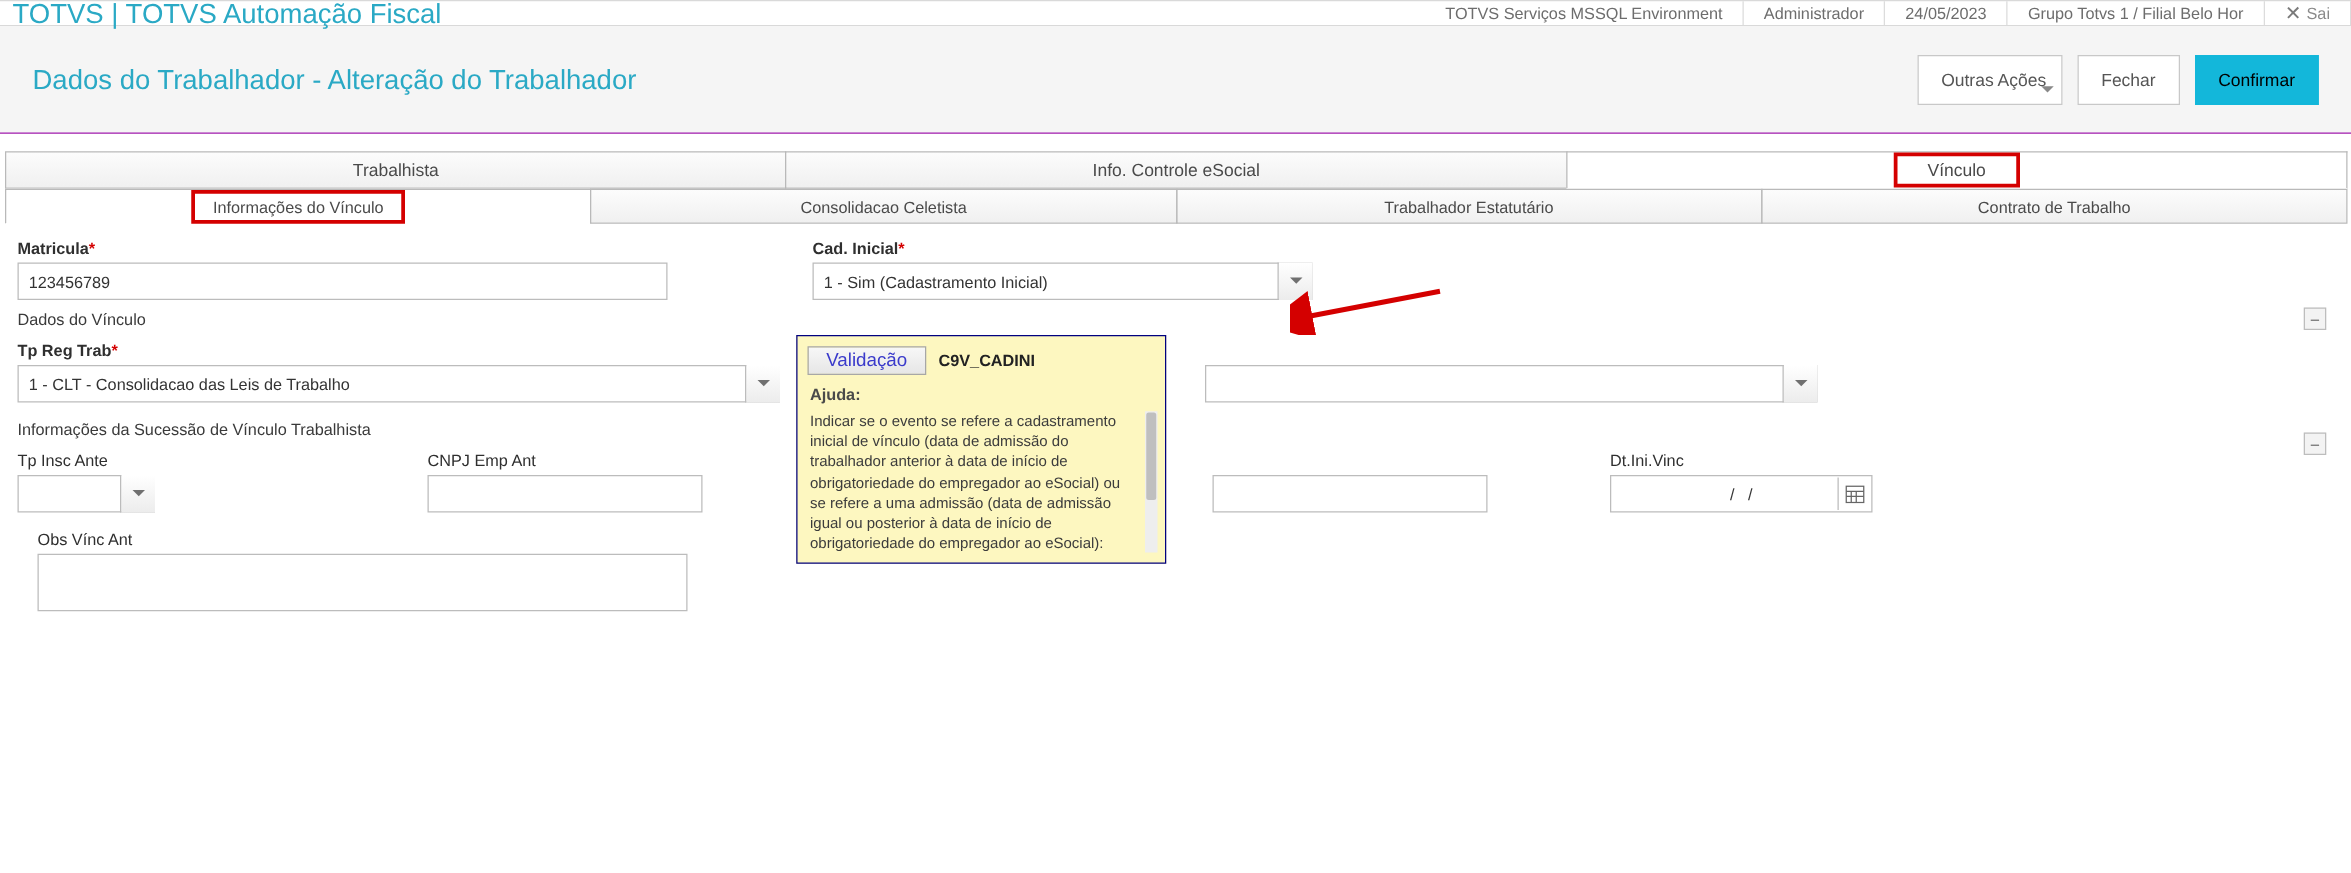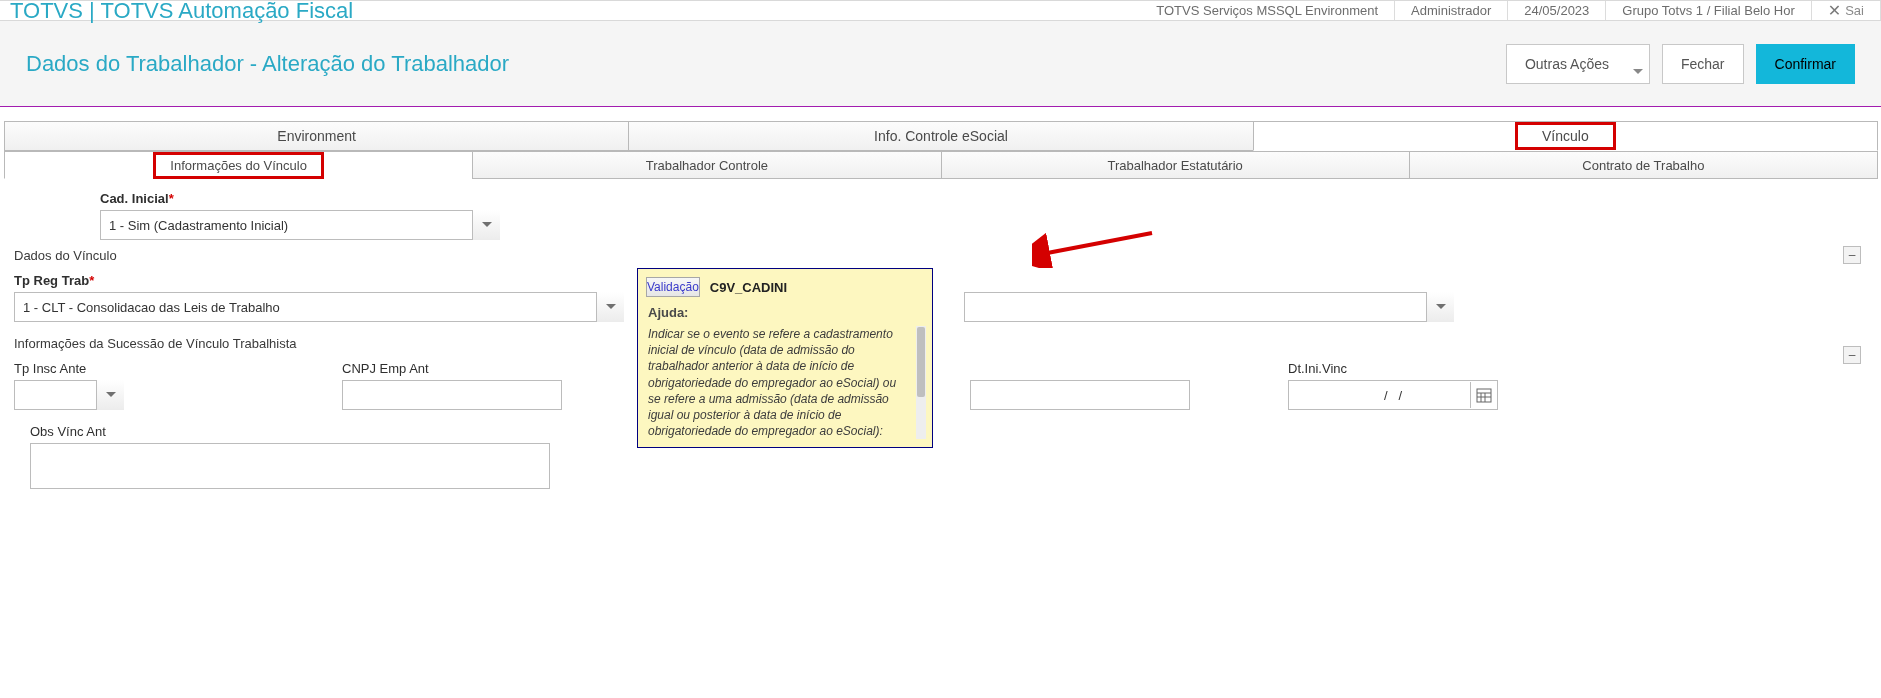--- a/index.html
+++ b/index.html
@@ -11,21 +11,21 @@
     .topbar-right { margin-left: auto; display: flex; align-items: stretch; height: 100%; font-size: 13px; color: #6d6d6d; }
     .topbar-right .slot { display: flex; align-items: center; padding: 0 16px; border-right: 1px solid #dcdcdc; white-space: nowrap; }
     .topbar-right .slot.close { color: #8a8a8a; }
     .x { font-size: 16px; margin-right: 4px; color: #7a7a7a; }
 
     
     .pageheader { height: 86px; background: #f5f5f5; border-bottom: 1px solid #a21caf; display: flex; align-items: center; padding: 0 26px; }
     .pageheader-title { font-size: 22px; color: #2aa9c5; }
     .hdr-btns { margin-left: auto; display: flex; gap: 12px; }
     .btn { height: 40px; display: inline-flex; align-items: center; justify-content: center; font-size: 14px; padding: 0 18px; border: 1px solid #c8c8c8; background: #fff; color: #555; cursor: pointer; }
-    .btn.dropdown { position: relative; padding-right: 40px; }
+    .btn.dropdown { position: relative; padding-right: 12px; }
     .btn.dropdown::after { content: ''; position: absolute; right: 6px; bottom: 4px; width: 0; height: 0; border: 5px solid transparent; border-top-color: #888; }
     .btn.primary { background: #13b7da; border-color: #13b7da; color: #000000; }
 
     
     .tabs-row { display: flex; margin-top: 14px; padding: 0 4px; }
     .tab1 { flex: 1; height: 30px; display: flex; align-items: center; justify-content: center; border: 1px solid #b9b9b9; background: linear-gradient(#fcfcfc,#f0f0f0); font-size: 14px; color: #4a4a4a; margin-right: -1px; cursor: pointer; }
     .tab1.active { background: #fff; border-bottom: 1px solid #fff; }
     .red-box { border: 3px solid #d40000 !important; }
 
     
@@ -47,24 +47,24 @@
 
     .section-label { font-size: 13px; color: #3a3a3a; margin: 8px 0 10px 0; }
 
     
     .collapse-icon { width: 18px; height: 18px; border: 1px solid #bdbdbd; background: #f3f3f3; display: inline-flex; align-items: center; justify-content: center; position: absolute; right: 6px; cursor: pointer; }
     .collapse-icon::before { content: '–'; font-size: 12px; color: #555; }
 
     
     .help-panel { position: absolute; left: 637px; top: 268px; width: 296px; background: #fdf7c0; border: 1px solid #000080; z-index: 20; }
     .help-head { display: flex; align-items: center; gap: 10px; padding: 8px; }
-    .help-btn { background: linear-gradient(#f7f7f7,#e6e6e6); border: 1px solid #a7a7a7; color: #3a3acb; font-size: 12px; padding: 2px 0; }
+    .help-btn { background: linear-gradient(#f7f7f7,#e6e6e6); border: 1px solid #a7a7a7; color: #3a3acb; font-size: 15px; padding: 2px 14px; }
     .help-code { font-weight: bold; font-size: 13px; color: #222; }
     .help-sub { font-weight: bold; padding: 0 10px 6px 10px; font-size: 13px; }
-    .help-body { position: relative; margin: 0 6px 8px 10px; font-size: 12px; color: #3c3c3c; line-height: 1.35; padding-right: 16px; font-style: italic; }
+    .help-body { position: relative; margin: 0 6px 8px 10px; font-size: 12px; color: #3c3c3c; line-height: 1.35; padding-right: 16px; }
     .help-scroll { position: absolute; right: 0; top: 0; width: 10px; height: 100%; background: #eee; }
     .help-thumb { width: 8px; height: 70px; background: #bfbfbf; margin: 1px; border-radius: 2px; }
 
     
     .arrow-wrap { position: absolute; left: 1032px; top: 228px; z-index: 15; pointer-events: none; }
 
     
     .date-icon { width: 26px; height: 26px; border-left: 1px solid #bcbcbc; display: inline-flex; align-items: center; justify-content: center; position: absolute; right: 2px; top: 2px; }
     .date-icon svg { width: 16px; height: 16px; }
 
@@ -97,48 +97,52 @@
       <span>Fechar</span>
     </button>
     <button class="btn primary">
       <span>Confirmar</span>
     </button>
   </div>
 </div>
 
 <div class="tabs-row">
   <div class="tab1">
-    <span>Environment</span>
+    <span>Trabalhista</span>
   </div>
   <div class="tab1">
     <span>Info. Controle eSocial</span>
   </div>
   <div class="tab1 active">
     <span class="red-box" style="padding:3px 24px;">Vínculo</span>
   </div>
 </div>
 
 <div class="subtabs-row">
   <div class="tab2 active">
     <span class="red-box" style="padding:3px 14px;">Informações do Vínculo</span>
   </div>
   <div class="tab2">
-    <span>Trabalhador Controle</span>
+    <span>Consolidacao Celetista</span>
   </div>
   <div class="tab2">
     <span>Trabalhador Estatutário</span>
   </div>
   <div class="tab2">
     <span>Contrato de Trabalho</span>
   </div>
 </div>
 
 <div class="form-area rel">
 
   <div class="row">
+    <div class="field" style="flex:0 0 520px;">
+      <div class="lbl"><span>Matricula</span><span class="req">*</span></div>
+      <input class="inp" value="123456789" style="">
+    </div>
     <div class="field" style="flex:0 0 400px; margin-left:86px;">
       <div class="lbl"><span>Cad. Inicial</span><span class="req">*</span></div>
       <div class="combo rel">
         <input class="inp" style="width: 100%;" value="1 - Sim (Cadastramento Inicial)">
         <div class="caret">
             <div class="caret-tri"></div>
           </div>
       </div>
     </div>
   </div>

